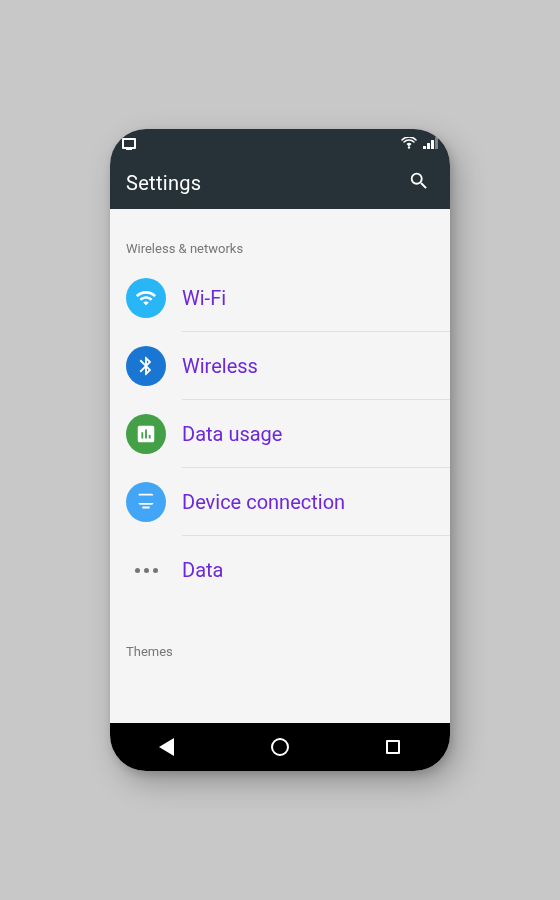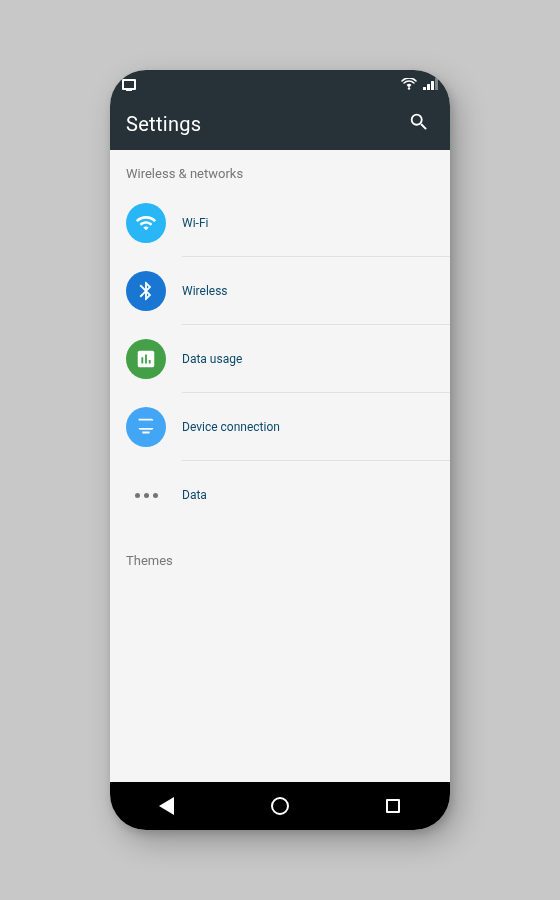--- a/index.html
+++ b/index.html
@@ -9,21 +9,21 @@
       display: flex;
       justify-content: center;
       align-items: center;
       width: 560px;
       height: 900px;
       font-family: 'Roboto', Arial, sans-serif;
     }
 
     .phone-shell {
       width: 340px;
-      height: 760px;
+      height: 642px;
       background: #ffffff;
       border-radius: 36px;
       box-shadow: 8px 12px 30px rgba(0,0,0,0.25), 2px 4px 8px rgba(0,0,0,0.15);
       position: relative;
       overflow: hidden;
       display: flex;
       flex-direction: column;
     }
 
     
@@ -106,21 +106,21 @@
     }
 
     
     .settings-content {
       flex: 1;
       background: #f5f5f5;
       overflow-y: auto;
     }
 
     .section-header {
-      padding: 16px 16px 8px 16px;
+      padding: 32px 16px 8px 16px;
       font-size: 13px;
       color: #777;
       font-weight: 400;
       background: #f5f5f5;
     }
 
     .settings-group {
       background: #f0f0f0;
       margin-bottom: 8px;
     }
@@ -155,22 +155,22 @@
       flex-shrink: 0;
     }
 
     .icon-wifi { background: #29b6f6; }
     .icon-bluetooth { background: #1976d2; }
     .icon-data { background: #43a047; }
     .icon-device { background: #42a5f5; }
     .icon-more { background: transparent; }
 
     .item-label {
-      font-size: 12px;
-      color: #0c4a6e;
+      font-size: 20px;
+      color: #6d28d9;
       font-weight: 400;
     }
 
     
     .nav-bar {
       background: #000000;
       height: 48px;
       display: flex;
       align-items: center;
       justify-content: space-around;

